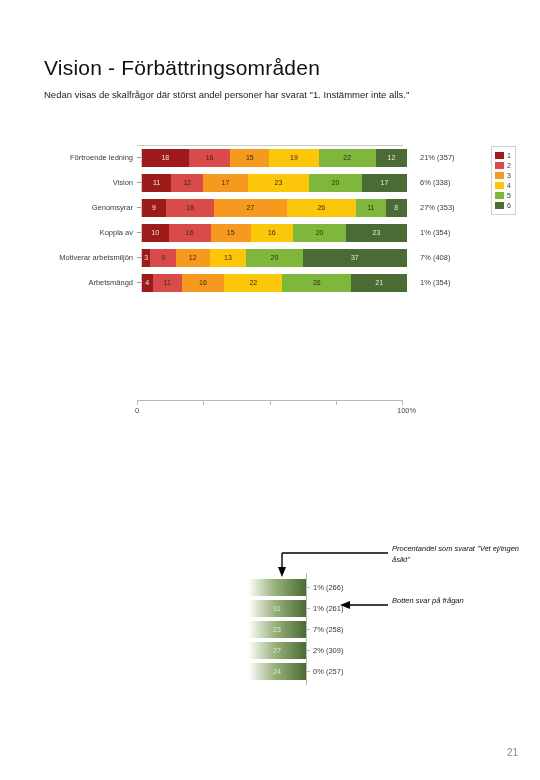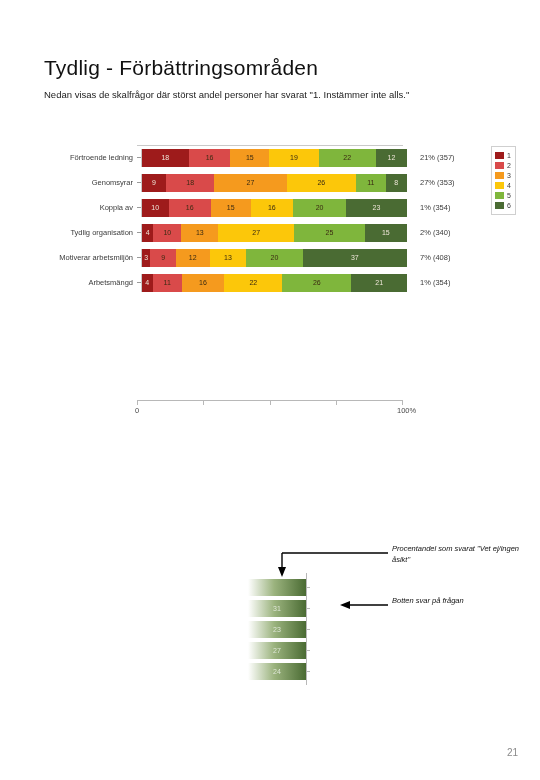--- a/index.html
+++ b/index.html
@@ -109,40 +109,53 @@
   .pagenum{
     position:absolute;right:22px;bottom:22px;
     font-size:10px;color:#8a8a8a;
   }
 </style>
 </head>
 <body>
 
 <div class="slide">
 
-  <div class="title">Tydlig - Förbättringsområden</div>
+  <div class="title">Vision - Förbättringsområden</div>
   <div class="subtitle">Nedan visas de skalfrågor där störst andel personer har svarat "1. Instämmer inte alls."</div>
 
   <div class="chart-area">
     <div class="axisline"></div>
     <div class="rows" id="rows">
         <div class="row">
           <div class="ylabel">Förtroende ledning</div>
           <div class="tick"></div>
           <div class="bar">
             <div class="seg dark" style="flex: 0 0 17.6471%; background: rgb(158, 27, 27);">18</div>
             <div class="seg" style="flex: 0 0 15.6863%; background: rgb(217, 74, 74);">16</div>
             <div class="seg" style="flex: 0 0 14.7059%; background: rgb(245, 154, 30);">15</div>
             <div class="seg" style="flex: 0 0 18.6275%; background: rgb(252, 199, 10);">19</div>
             <div class="seg" style="flex: 0 0 21.5686%; background: rgb(127, 182, 60);">22</div>
             <div class="seg dark" style="flex: 0 0 11.7647%; background: rgb(74, 107, 51);">12</div>
           </div>
           <div class="rlabel">21% (357)</div>
         </div>
         <div class="row">
+          <div class="ylabel">Vision</div>
+          <div class="tick"></div>
+          <div class="bar">
+            <div class="seg dark" style="flex: 0 0 11%; background: rgb(158, 27, 27);">11</div>
+            <div class="seg" style="flex: 0 0 12%; background: rgb(217, 74, 74);">12</div>
+            <div class="seg" style="flex: 0 0 17%; background: rgb(245, 154, 30);">17</div>
+            <div class="seg" style="flex: 0 0 23%; background: rgb(252, 199, 10);">23</div>
+            <div class="seg" style="flex: 0 0 20%; background: rgb(127, 182, 60);">20</div>
+            <div class="seg dark" style="flex: 0 0 17%; background: rgb(74, 107, 51);">17</div>
+          </div>
+          <div class="rlabel">6% (338)</div>
+        </div>
+        <div class="row">
           <div class="ylabel">Genomsyrar</div>
           <div class="tick"></div>
           <div class="bar">
             <div class="seg dark" style="flex: 0 0 9.09091%; background: rgb(158, 27, 27);">9</div>
             <div class="seg" style="flex: 0 0 18.1818%; background: rgb(217, 74, 74);">18</div>
             <div class="seg" style="flex: 0 0 27.2727%; background: rgb(245, 154, 30);">27</div>
             <div class="seg" style="flex: 0 0 26.2626%; background: rgb(252, 199, 10);">26</div>
             <div class="seg" style="flex: 0 0 11.1111%; background: rgb(127, 182, 60);">11</div>
             <div class="seg dark" style="flex: 0 0 8.08081%; background: rgb(74, 107, 51);">8</div>
           </div>
@@ -153,33 +166,20 @@
           <div class="tick"></div>
           <div class="bar">
             <div class="seg dark" style="flex: 0 0 10%; background: rgb(158, 27, 27);">10</div>
             <div class="seg" style="flex: 0 0 16%; background: rgb(217, 74, 74);">16</div>
             <div class="seg" style="flex: 0 0 15%; background: rgb(245, 154, 30);">15</div>
             <div class="seg" style="flex: 0 0 16%; background: rgb(252, 199, 10);">16</div>
             <div class="seg" style="flex: 0 0 20%; background: rgb(127, 182, 60);">20</div>
             <div class="seg dark" style="flex: 0 0 23%; background: rgb(74, 107, 51);">23</div>
           </div>
           <div class="rlabel">1% (354)</div>
-        </div>
-        <div class="row">
-          <div class="ylabel">Tydlig organisation</div>
-          <div class="tick"></div>
-          <div class="bar">
-            <div class="seg dark" style="flex: 0 0 4.25532%; background: rgb(158, 27, 27);">4</div>
-            <div class="seg" style="flex: 0 0 10.6383%; background: rgb(217, 74, 74);">10</div>
-            <div class="seg" style="flex: 0 0 13.8298%; background: rgb(245, 154, 30);">13</div>
-            <div class="seg" style="flex: 0 0 28.7234%; background: rgb(252, 199, 10);">27</div>
-            <div class="seg" style="flex: 0 0 26.5957%; background: rgb(127, 182, 60);">25</div>
-            <div class="seg dark" style="flex: 0 0 15.9574%; background: rgb(74, 107, 51);">15</div>
-          </div>
-          <div class="rlabel">2% (340)</div>
         </div>
         <div class="row">
           <div class="ylabel">Motiverar arbetsmiljön</div>
           <div class="tick"></div>
           <div class="bar">
             <div class="seg dark" style="flex: 0 0 3.19149%; background: rgb(158, 27, 27);">3</div>
             <div class="seg" style="flex: 0 0 9.57447%; background: rgb(217, 74, 74);">9</div>
             <div class="seg" style="flex: 0 0 12.766%; background: rgb(245, 154, 30);">12</div>
             <div class="seg" style="flex: 0 0 13.8298%; background: rgb(252, 199, 10);">13</div>
             <div class="seg" style="flex: 0 0 21.2766%; background: rgb(127, 182, 60);">20</div>
@@ -261,20 +261,27 @@
           <div class="minibar">23</div>
         </div>
         <div class="minirow">
           <div class="minibar">27</div>
         </div>
         <div class="minirow">
           <div class="minibar">24</div>
         </div>
       </div>
     <div class="miniaxis"></div>
+    <div class="minilabels" id="minilabels">
+        <div class="minilabel">1% (266)</div>
+        <div class="minilabel">1% (261)</div>
+        <div class="minilabel">7% (258)</div>
+        <div class="minilabel">2% (309)</div>
+        <div class="minilabel">0% (257)</div>
+      </div>
 
     <div class="callout1">Procentandel som svarat "Vet ej/ingen åsikt"</div>
     <div class="callout2">Botten svar på frågan</div>
   <div class="minitick" style="top: 62px;"></div>
       <div class="minitick" style="top: 83px;"></div>
       <div class="minitick" style="top: 104px;"></div>
       <div class="minitick" style="top: 125px;"></div>
       <div class="minitick" style="top: 146px;"></div>
     </div>
 

